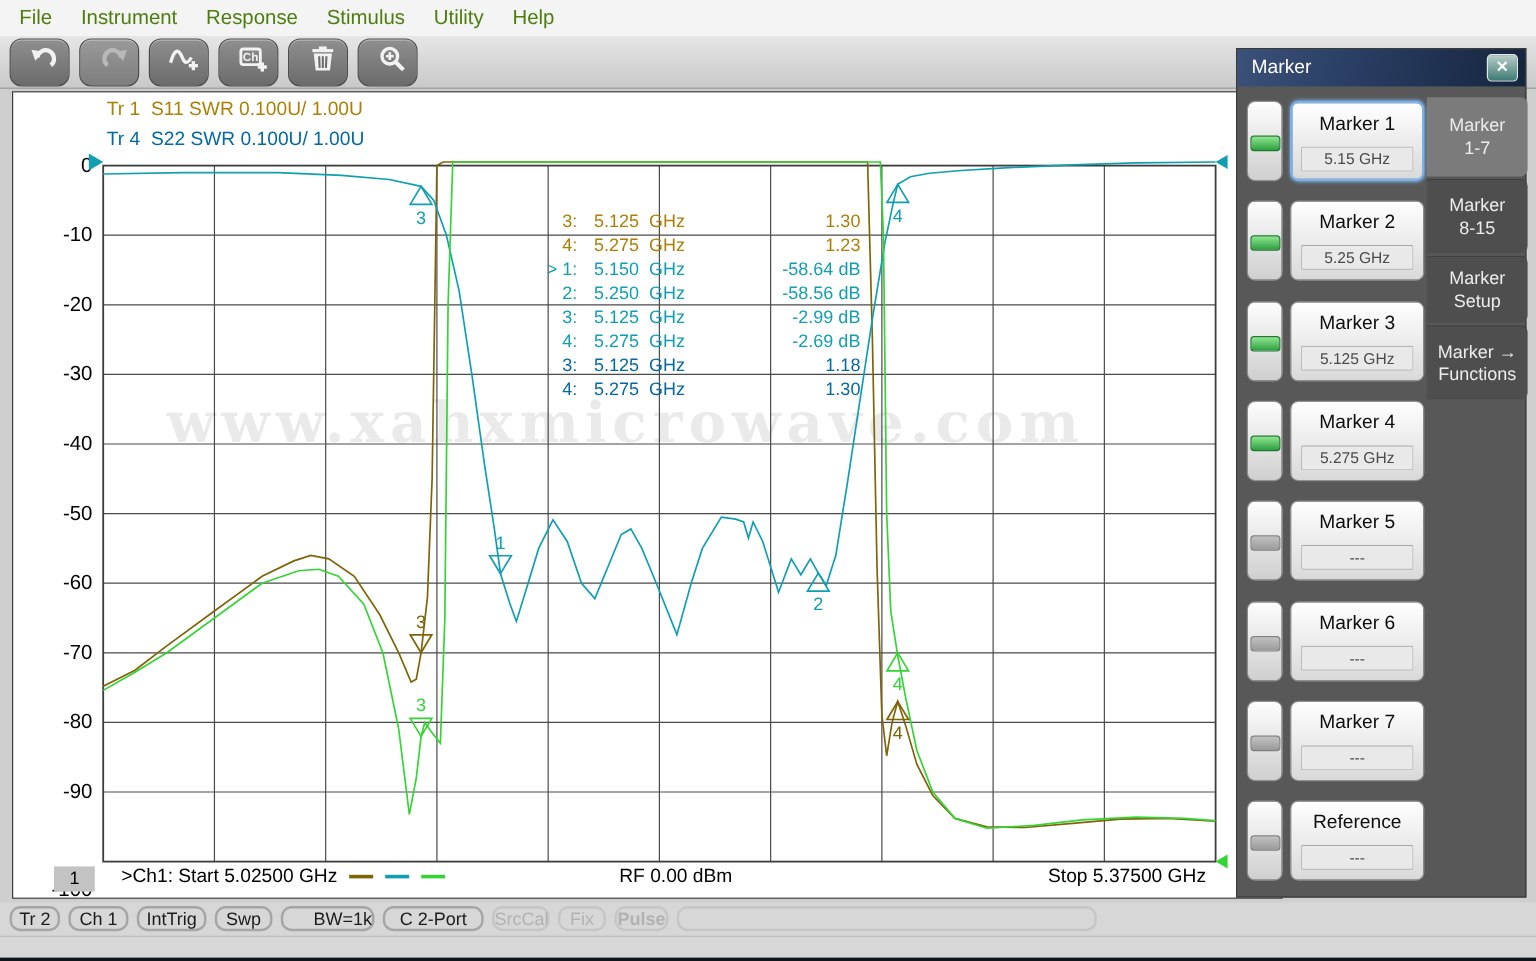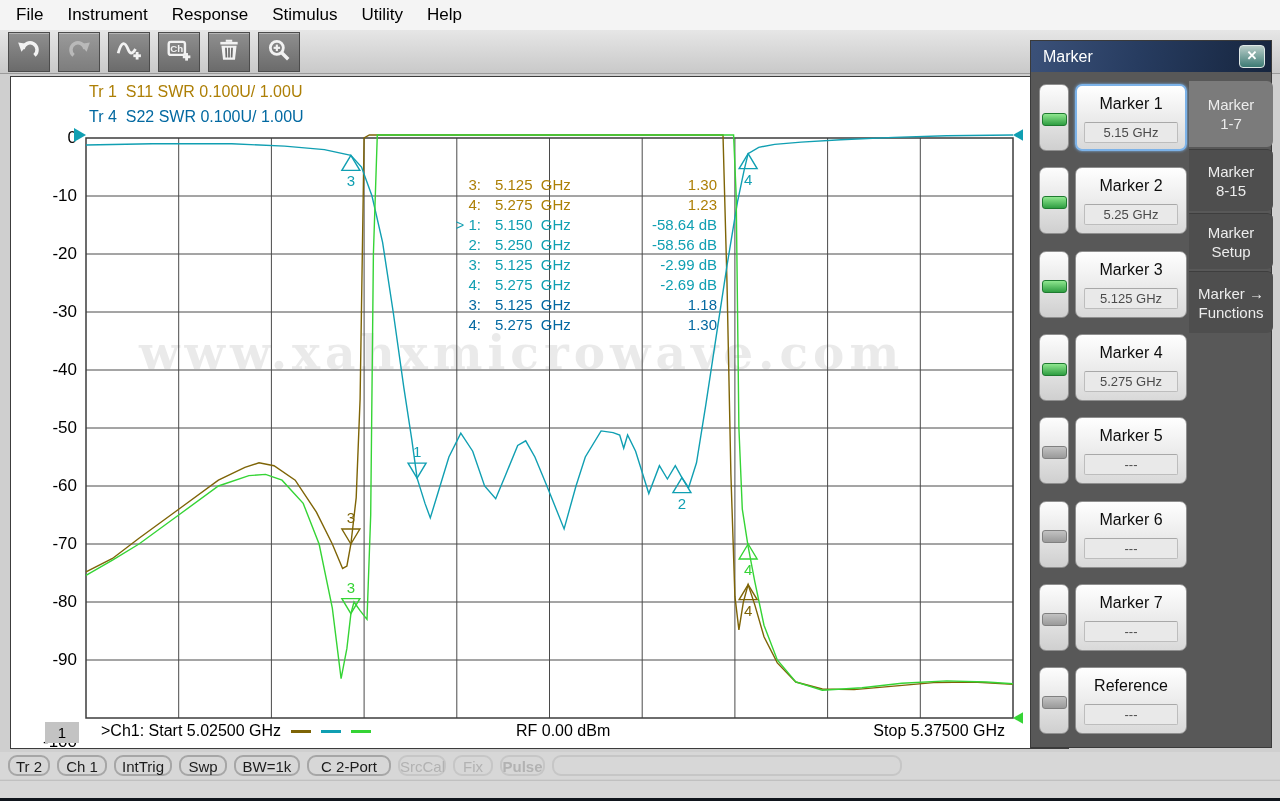--- a/index.html
+++ b/index.html
@@ -1,24 +1,24 @@
 <!DOCTYPE html>
 <html><head>
 <meta charset="utf-8">
 <style>
   html,body{margin:0;padding:0;background:#cfcfcf;font-family:"Liberation Sans",sans-serif;}
   #app{position:relative;width:1280px;height:801px;background:#cfcfcf;overflow:hidden;}
 
   
   #menubar{position:absolute;left:0;top:0;width:1280px;height:30px;background:#f4f4f4;display:flex;align-items:center;padding-left:4px;box-sizing:border-box;}
-  .menu-item{padding:3px 12px;font-size:17px;color:#000000;cursor:default;}
+  .menu-item{padding:3px 12px;font-size:17px;color:#4d7c0f;cursor:default;}
 
   
   #toolbar{position:absolute;left:0;top:30px;width:1280px;height:44px;background:linear-gradient(#e6e6e6,#c9c9c9);border-bottom:1px solid #9a9a9a;display:flex;align-items:center;padding-left:8px;box-sizing:border-box;gap:8px;}
-  .tool-btn{width:40px;height:38px;border-radius:0;background:linear-gradient(#8f8f8f,#6b6b6b);border:1px solid #4c4c4c;box-shadow:inset 0 1px 0 rgba(255,255,255,.35);display:flex;align-items:center;justify-content:center;}
+  .tool-btn{width:40px;height:38px;border-radius:10px;background:linear-gradient(#8f8f8f,#6b6b6b);border:1px solid #4c4c4c;box-shadow:inset 0 1px 0 rgba(255,255,255,.35);display:flex;align-items:center;justify-content:center;padding-left:8px;}
   .tool-btn.disabled{background:linear-gradient(#9a9a9a,#7d7d7d);}
 
   
   #plot-window{position:absolute;left:10px;top:76px;width:1012px;height:671px;background:#ffffff;border:1px solid #3c3c3c;box-sizing:content-box;padding-left:45px;}
   .trace-row{position:absolute;font-size:16px;white-space:pre;}
   .c-olive{color:#ad7f06;} .c-teal{color:#109fb2;} .c-green{color:#0369a1;}
   #tr2-badge{background:#109fb2;color:#ffffff;padding:0 5px;margin-right:8px;}
   #plot-svg{position:absolute;left:0;top:0;}
   .ytick{position:absolute;left:14px;width:52px;text-align:right;font-size:17px;color:#000;}
 
@@ -311,21 +311,21 @@
           <div class="mk-value">---</div>
         </div>
     </div>
   </div>
 
   <div id="status-bar">
     <div class="st-btn" style="width:42px;">Tr 2</div>
     <div class="st-btn" style="width:50px;">Ch 1</div>
     <div class="st-btn" style="width:58px;">IntTrig</div>
     <div class="st-btn" style="width:48px;">Swp</div>
-    <div class="st-btn" style="width:66px;">BW=1k</div>
+    <div class="st-btn" style="width:78px;text-align:right;">BW=1k</div>
     <div class="st-btn" style="width:84px;">C  2-Port</div>
     <div class="st-btn disabled" style="width:48px;">SrcCal</div>
     <div class="st-btn disabled" style="width:40px;">Fix</div>
     <div class="st-btn disabled" style="width:45px;font-weight:bold;">Pulse</div>
     <div class="st-btn disabled" style="width:350px;"></div>
   </div>
   <div id="strip2"></div>
   <div id="bottom-edge"></div>
 
 </div>

